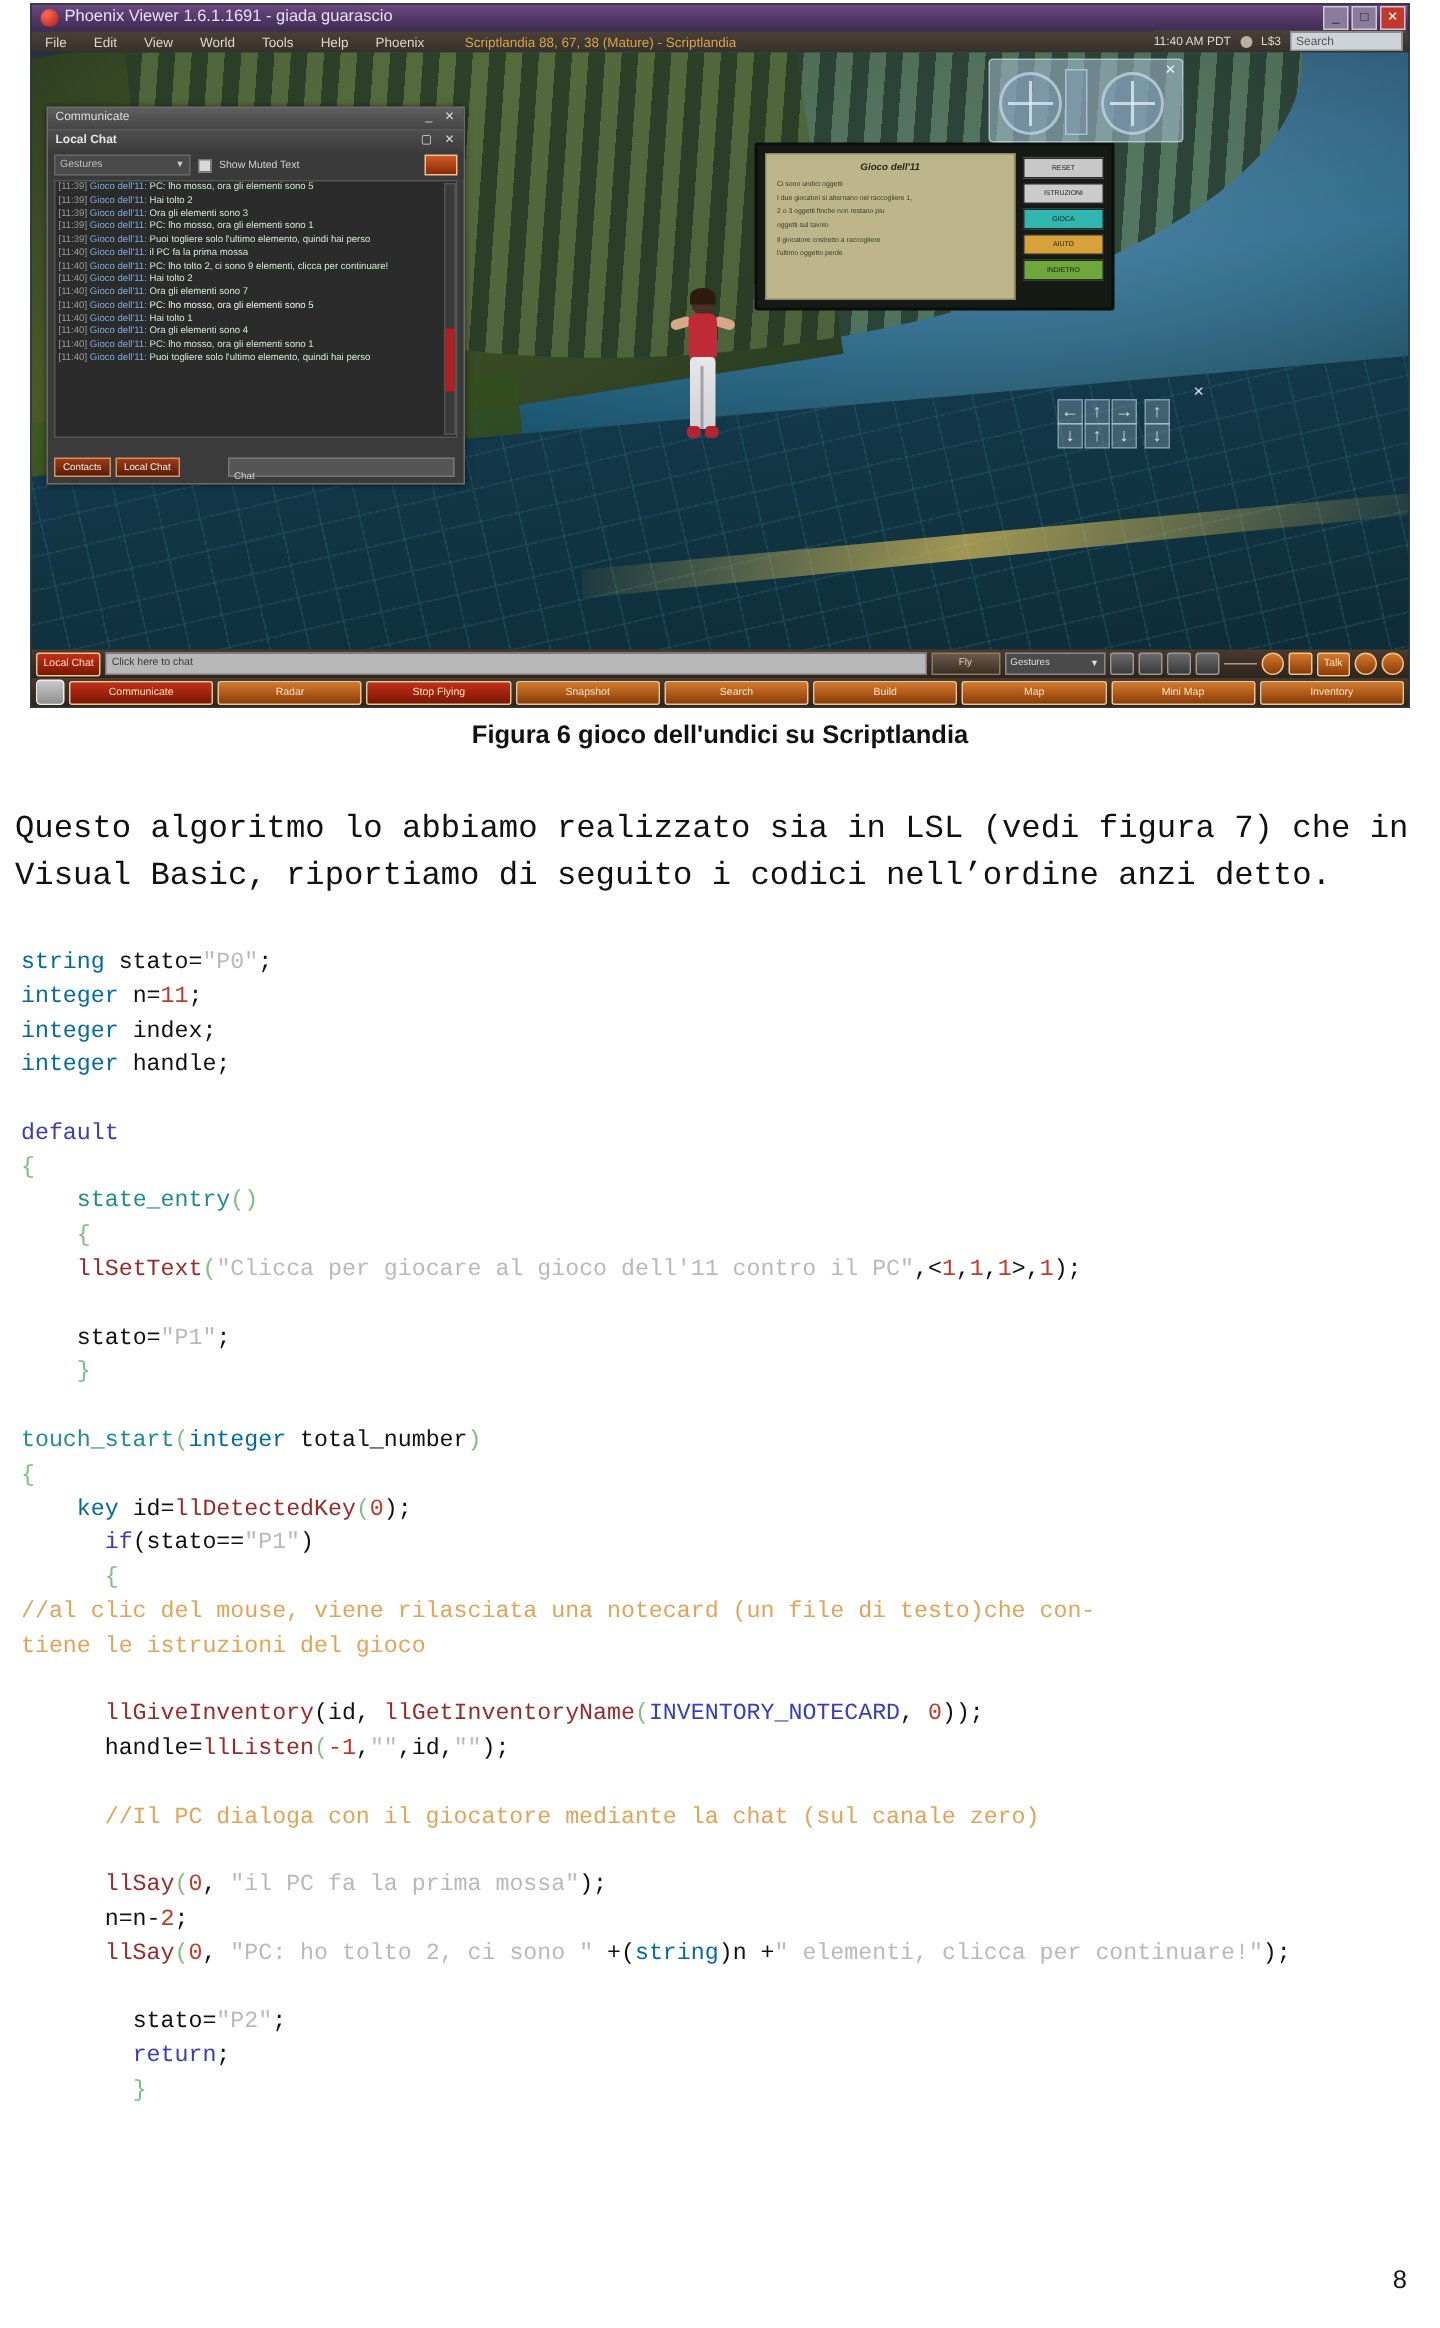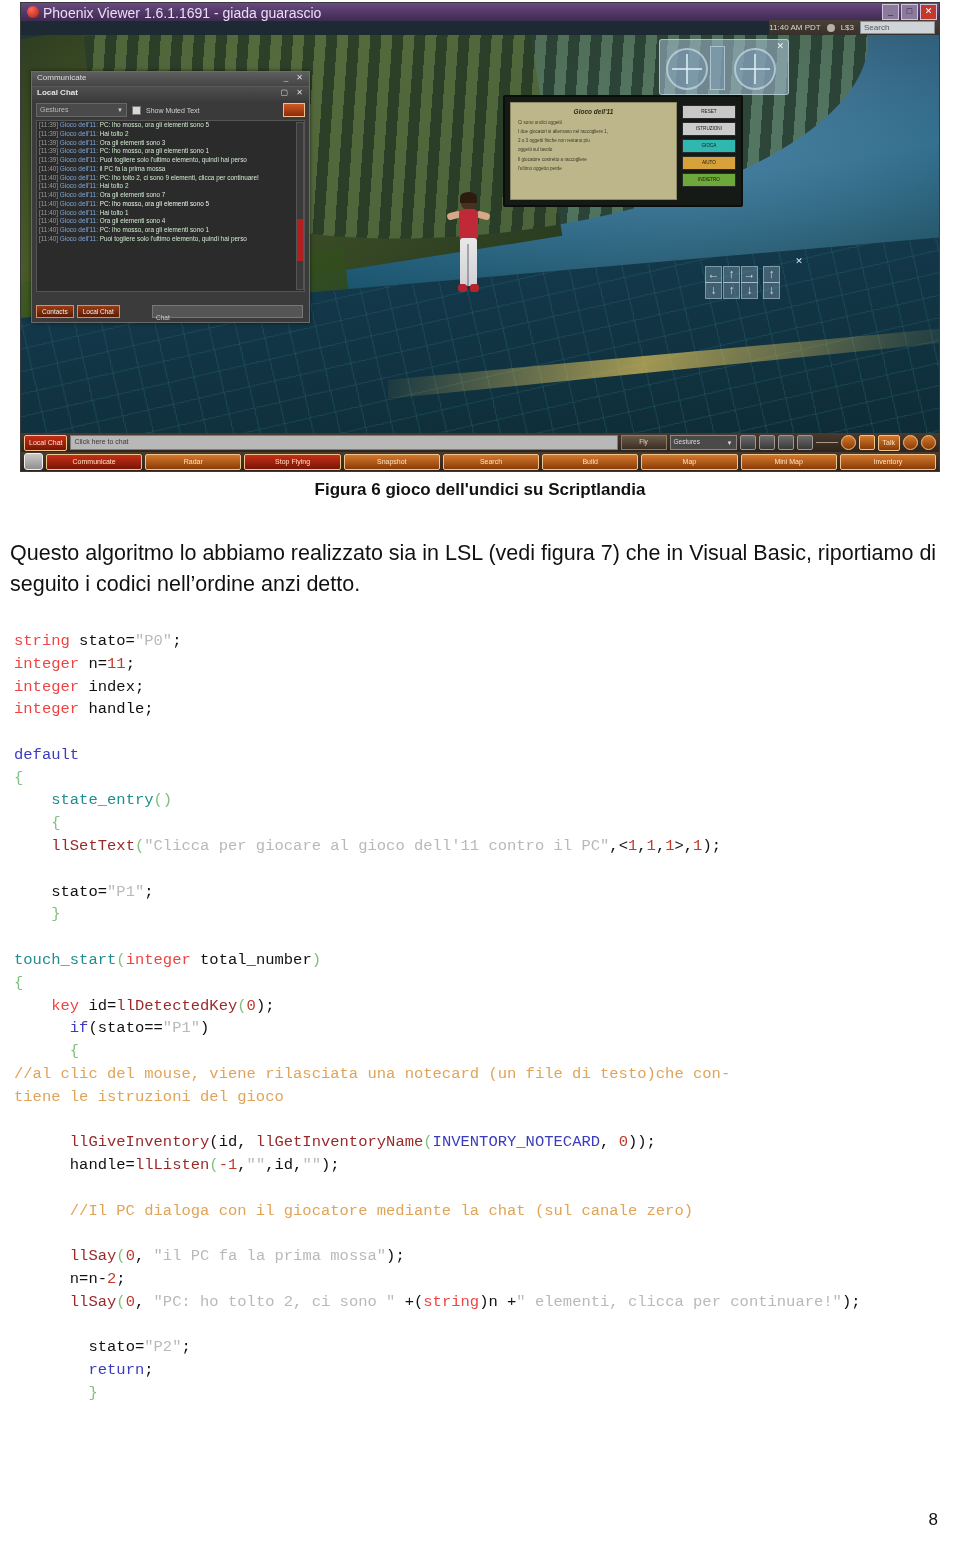--- a/index.html
+++ b/index.html
@@ -7,21 +7,21 @@
 
   
   .figure{position:absolute;left:20px;top:2px;width:920px;height:470px;}
   .viewer{position:absolute;inset:0;background:#1d2a33;border:1px solid #3a3a3a;overflow:hidden;}
 
   
   .titlebar{position:absolute;left:0;top:0;width:100%;height:18px;
     background:linear-gradient(180deg,#6a4a82 0%,#553a6b 45%,#3f2b52 100%);}
   .tb-orb{position:absolute;left:6px;top:3px;width:12px;height:12px;border-radius:50%;
     background:radial-gradient(circle at 35% 30%,#ff6a5a,#a81c10);}
-  .tb-title{position:absolute;left:22px;top:2px;font-size:14px;color:#e8dff2;white-space:nowrap;
+  .tb-title{position:absolute;left:22px;top:2px;font-size:11px;color:#e8dff2;white-space:nowrap;
     font-family:"Liberation Sans",sans-serif;}
   .tb-btns{position:absolute;right:2px;top:1px;display:flex;gap:2px;}
   .tb-btn{width:15px;height:14px;background:#8a7a9b;border:1px solid #cfc4db;color:#2b1c3a;
     font-size:9px;line-height:13px;text-align:center;}
   .tb-btn.close{background:#c2392b;color:#fff;}
 
   
   .menubar{position:absolute;left:0;top:18px;width:100%;height:14px;
     background:linear-gradient(180deg,#4a4038 0%,#36302b 100%);display:flex;align-items:center;}
   .menubar .mi{font-size:9px;color:#ded7cc;padding:0 9px;white-space:nowrap;}
@@ -160,27 +160,27 @@
   .hline{width:22px;height:1px;background:#aa9a8a;}
   .circ{width:13px;height:13px;border-radius:50%;background:linear-gradient(180deg,#d4792c,#8a3c08);
     border:1px solid #f0c48a;}
   .gearbtn{width:17px;height:15px;background:linear-gradient(180deg,#c9c9c9,#8f8f8f);border:1px solid #efefef;
     border-radius:3px;}
 
   
   .caption{position:absolute;left:0;top:480px;width:960px;text-align:center;
     font-size:17px;font-weight:bold;color:#111;font-family:"Liberation Sans",sans-serif;}
   .para{position:absolute;left:10px;top:538px;width:948px;font-size:21.5px;line-height:1.42;color:#111;
-    font-family:Liberation Sans, sans-serif;}
+    font-family:Liberation Mono, monospace;}
 
   
   .code{position:absolute;left:14px;top:630px;width:940px;
     font-family:"Liberation Mono",monospace;font-size:15.5px;line-height:1.47;white-space:pre-wrap;}
   .code .ln{white-space:pre-wrap;}
-  .ty{color:#ef4444;}      
+  .ty{color:#0369a1;}      
   .kw{color:#3b3bbd;}      
   .ev{color:#1f8d8d;}      
   .fn{color:#9a2a2a;}      
   .st{color:#b9b9b9;}      
   .nu{color:#c0392b;}      
   .cm{color:#e0a458;}      
   .cn{color:#3b3bbd;}      
   .br{color:#7fbf7f;}      
   .pl{color:#111;}         
 
@@ -196,20 +196,30 @@
     <div class="titlebar">
       <div class="tb-orb"></div>
       <div class="tb-title">Phoenix Viewer 1.6.1.1691 - giada guarascio</div>
       <div class="tb-btns">
         <div class="tb-btn">_</div>
         <div class="tb-btn">□</div>
         <div class="tb-btn close">✕</div>
       </div>
     </div>
 
+    <div class="menubar">
+      <span class="mi">File</span>
+      <span class="mi">Edit</span>
+      <span class="mi">View</span>
+      <span class="mi">World</span>
+      <span class="mi">Tools</span>
+      <span class="mi">Help</span>
+      <span class="mi">Phoenix</span>
+      <span class="loc">Scriptlandia 88, 67, 38 (Mature) - Scriptlandia</span>
+    </div>
 
     <div class="statusbar">
       <span class="st">11:40 AM PDT</span>
       <span class="st-dot"></span>
       <span class="st">L$3</span>
       <span class="searchbox">Search</span>
     </div>
 
     <div class="world">
       <div class="hill"></div>

